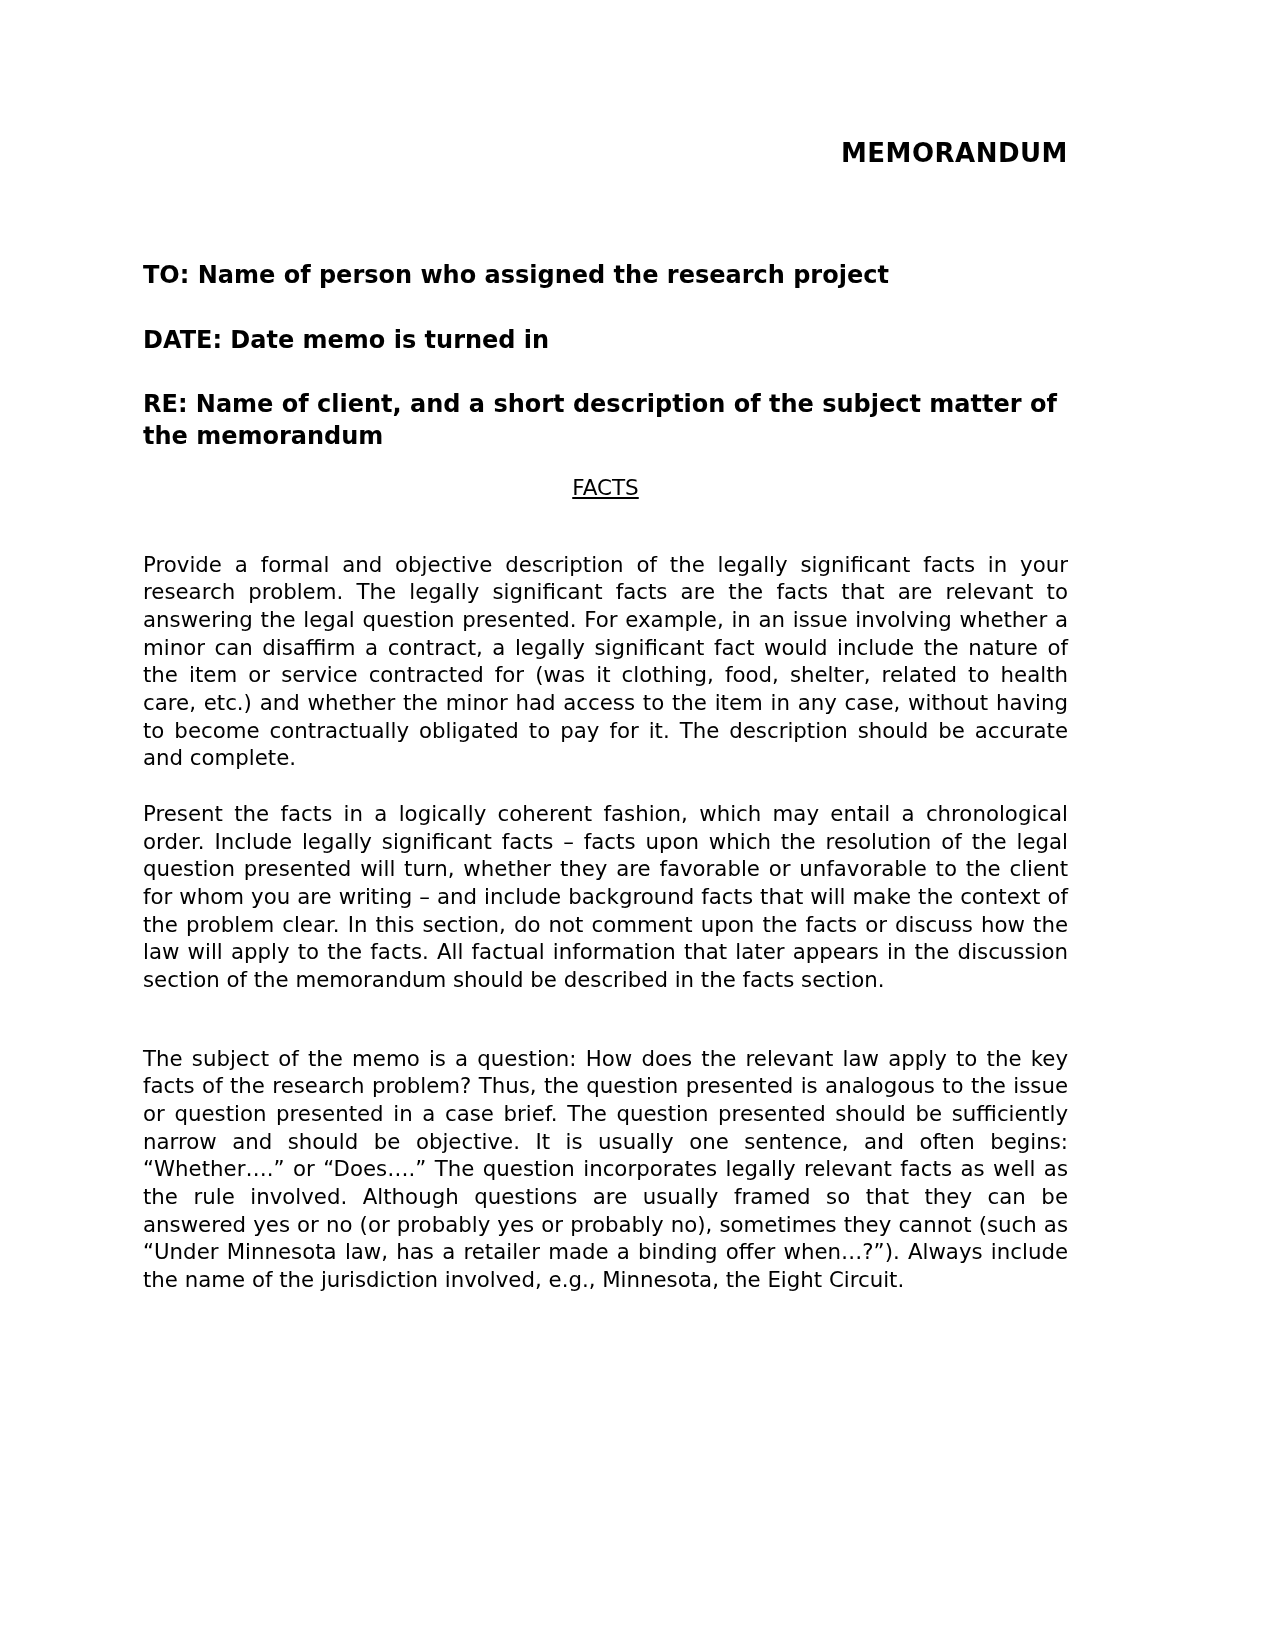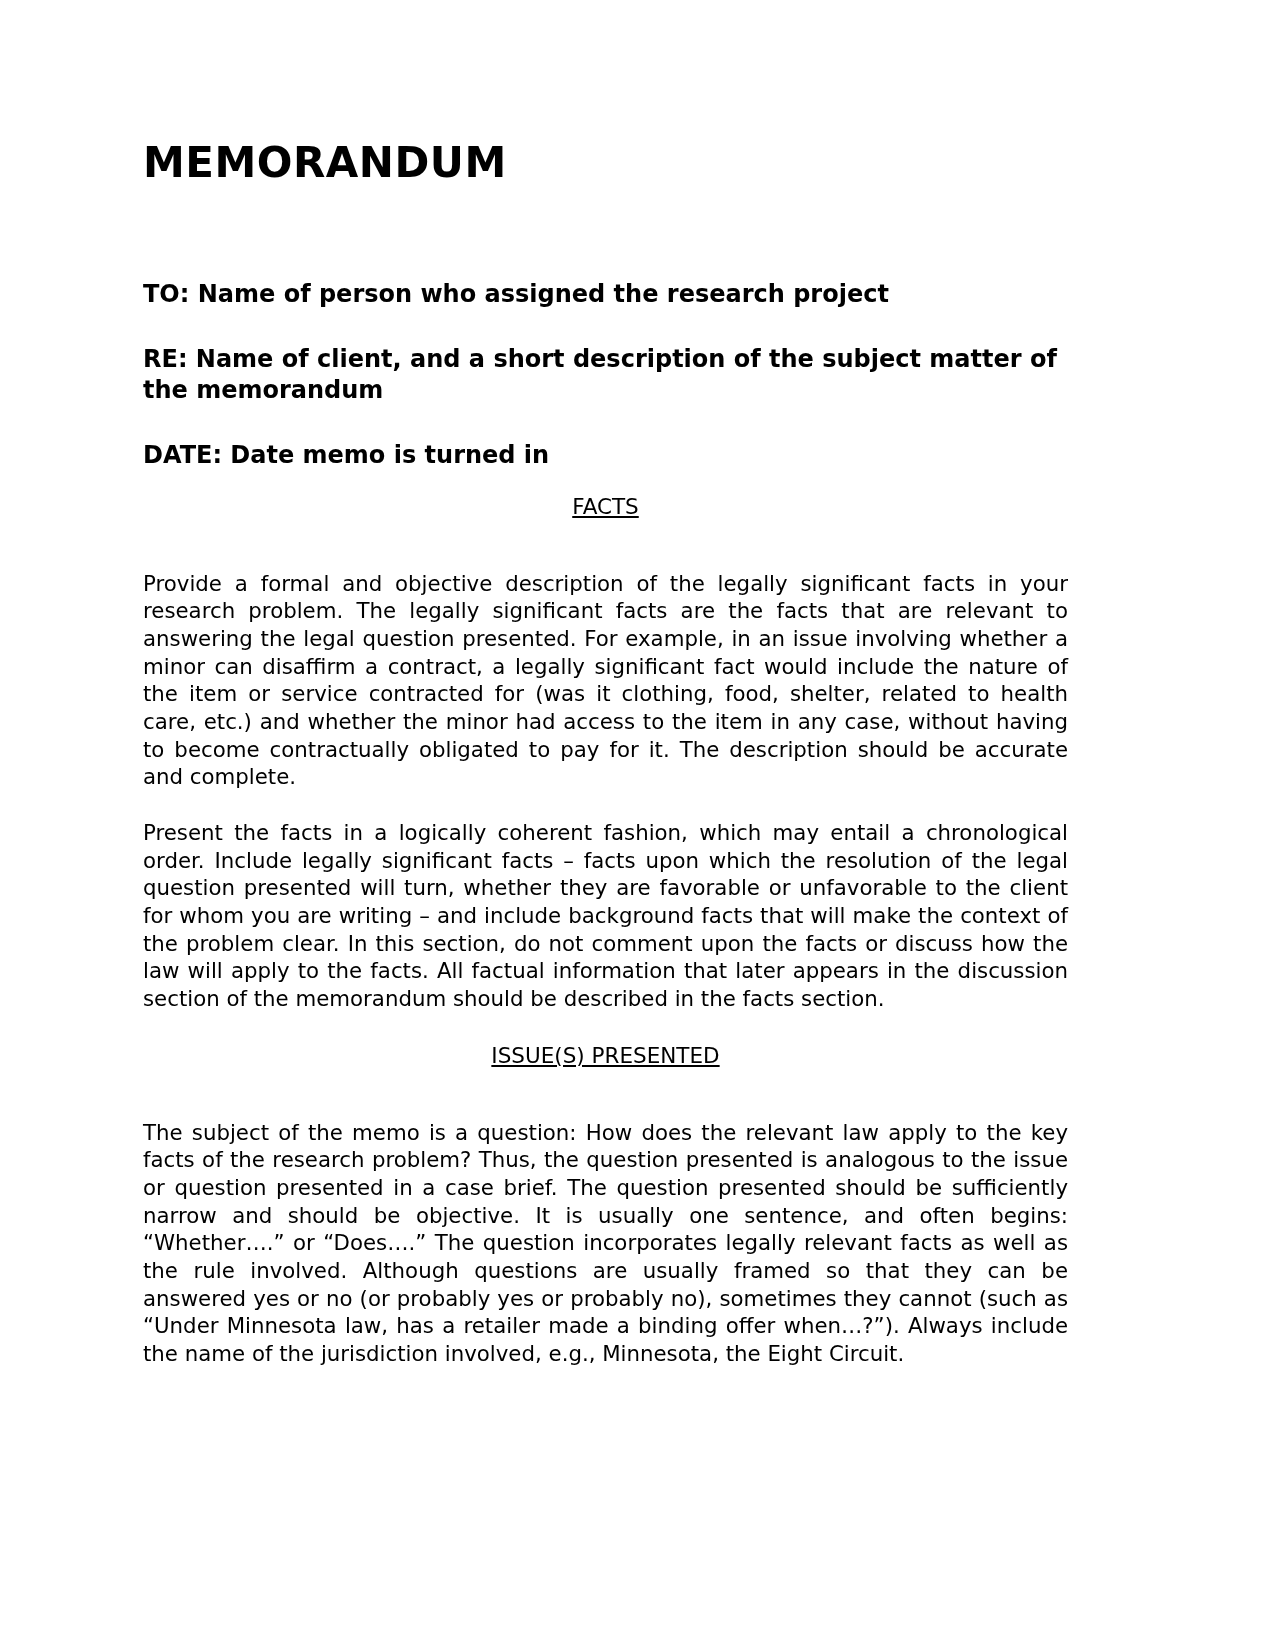--- a/index.html
+++ b/index.html
@@ -20,23 +20,23 @@
     box-sizing: border-box;
     overflow: hidden;
   }
   .content {
     position: absolute;
     left: 143px;
     top: 0;
     width: 925px;
   }
   .doc-title {
-    font-size: 42px;
+    font-size: 26px;
     font-weight: bold;
-    text-align: left;
+    text-align: right;
     letter-spacing: 0.5px;
     margin: 0;
     padding-top: 138px;
   }
   .header-block {
     margin-top: 92px;
   }
   .header-line {
     font-size: 24px;
     font-weight: bold;
@@ -86,29 +86,28 @@
 </head>
 <body>
 
 <div class="page">
   <div class="content">
 
     <h1 class="doc-title">MEMORANDUM</h1>
 
     <div class="header-block">
       <p class="header-line">TO: Name of person who assigned the research project</p>
+      <p class="header-line">DATE: Date memo is turned in</p>
       <p class="header-line">RE: Name of client, and a short description of the subject matter of the memorandum</p>
-      <p class="header-line">DATE: Date memo is turned in</p>
     </div>
 
 
     <h2 class="section-heading">FACTS</h2>
 
     <p class="body-para first">Provide a formal and objective description of the legally significant facts in your research problem. The legally significant facts are the facts that are relevant to answering the legal question presented. For example, in an issue involving whether a minor can disaffirm a contract, a legally significant fact would include the nature of the item or service contracted for (was it clothing, food, shelter, related to health care, etc.) and whether the minor had access to the item in any case, without having to become contractually obligated to pay for it. The description should be accurate and complete.</p>
 
     <p class="body-para">Present the facts in a logically coherent fashion, which may entail a chronological order. Include legally significant facts – facts upon which the resolution of the legal question presented will turn, whether they are favorable or unfavorable to the client for whom you are writing – and include background facts that will make the context of the problem clear. In this section, do not comment upon the facts or discuss how the law will apply to the facts. All factual information that later appears in the discussion section of the memorandum should be described in the facts section.</p>
 
-    <h2 class="section-heading tight">ISSUE(S) PRESENTED</h2>
 
     <p class="body-para first">The subject of the memo is a question: How does the relevant law apply to the key facts of the research problem? Thus, the question presented is analogous to the issue or question presented in a case brief. The question presented should be sufficiently narrow and should be objective. It is usually one sentence, and often begins: “Whether….” or “Does….” The question incorporates legally relevant facts as well as the rule involved. Although questions are usually framed so that they can be answered yes or no (or probably yes or probably no), sometimes they cannot (such as “Under Minnesota law, has a retailer made a binding offer when…?”). Always include the name of the jurisdiction involved, e.g., Minnesota, the Eight Circuit.</p>
 
   </div>
 </div>
 
 </body></html>

